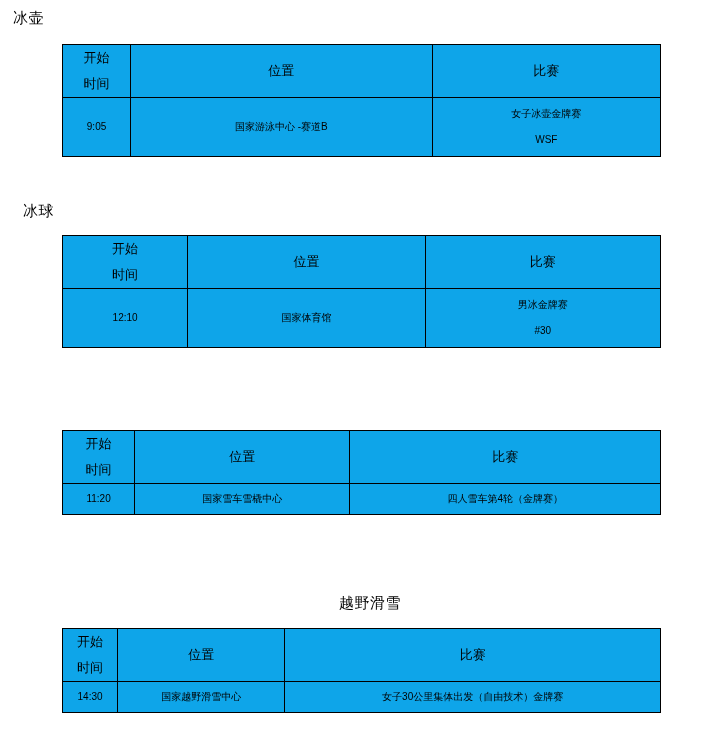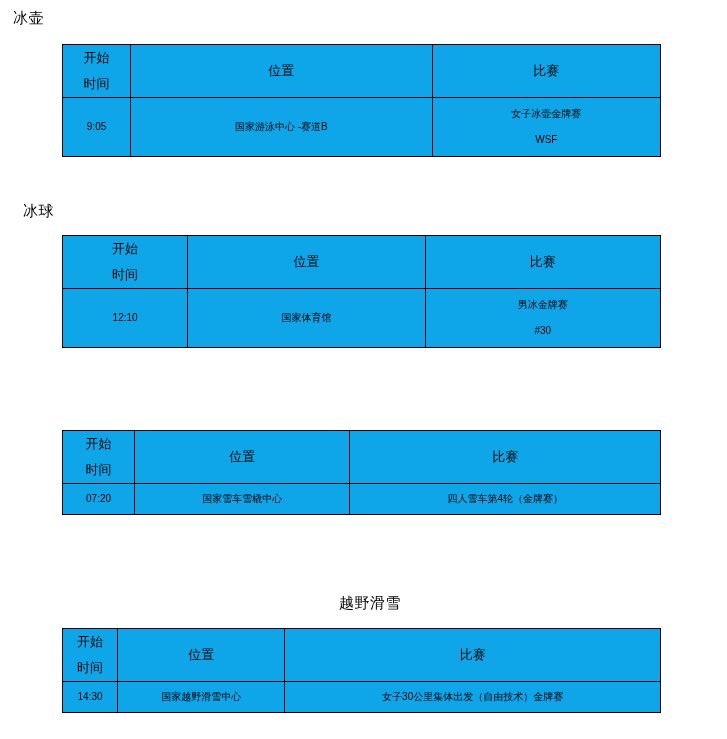--- a/index.html
+++ b/index.html
@@ -182,21 +182,21 @@
           <th class="hd">
             <span class="l1">开始</span>
             <span class="l2">时间</span>
           </th>
           <th class="hd">位置</th>
           <th class="hd">比赛</th>
         </tr>
       </thead>
       <tbody>
         <tr>
-          <td class="cell cell-short">07:20</td>
+          <td class="cell cell-short">11:20</td>
           <td class="cell cell-short">国家雪车雪橇中心</td>
           <td class="cell cell-short">四人雪车第4轮（金牌赛）</td>
         </tr>
       </tbody>
     </table>
   </div>
 
   <div class="section" style="top:588px; height:151px;">
     <div class="section-heading" style="padding-top:5px;text-align:center;">越野滑雪</div>
 

